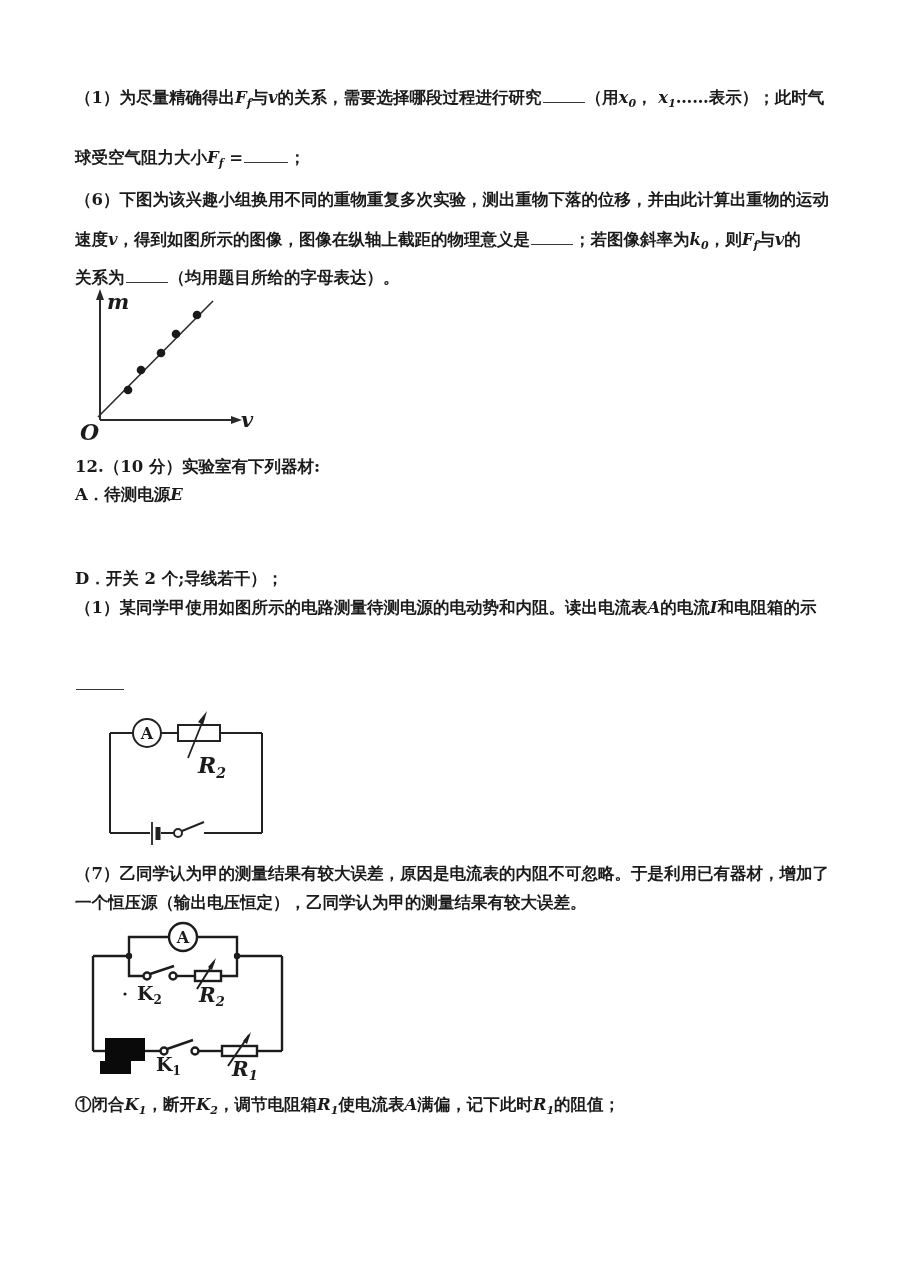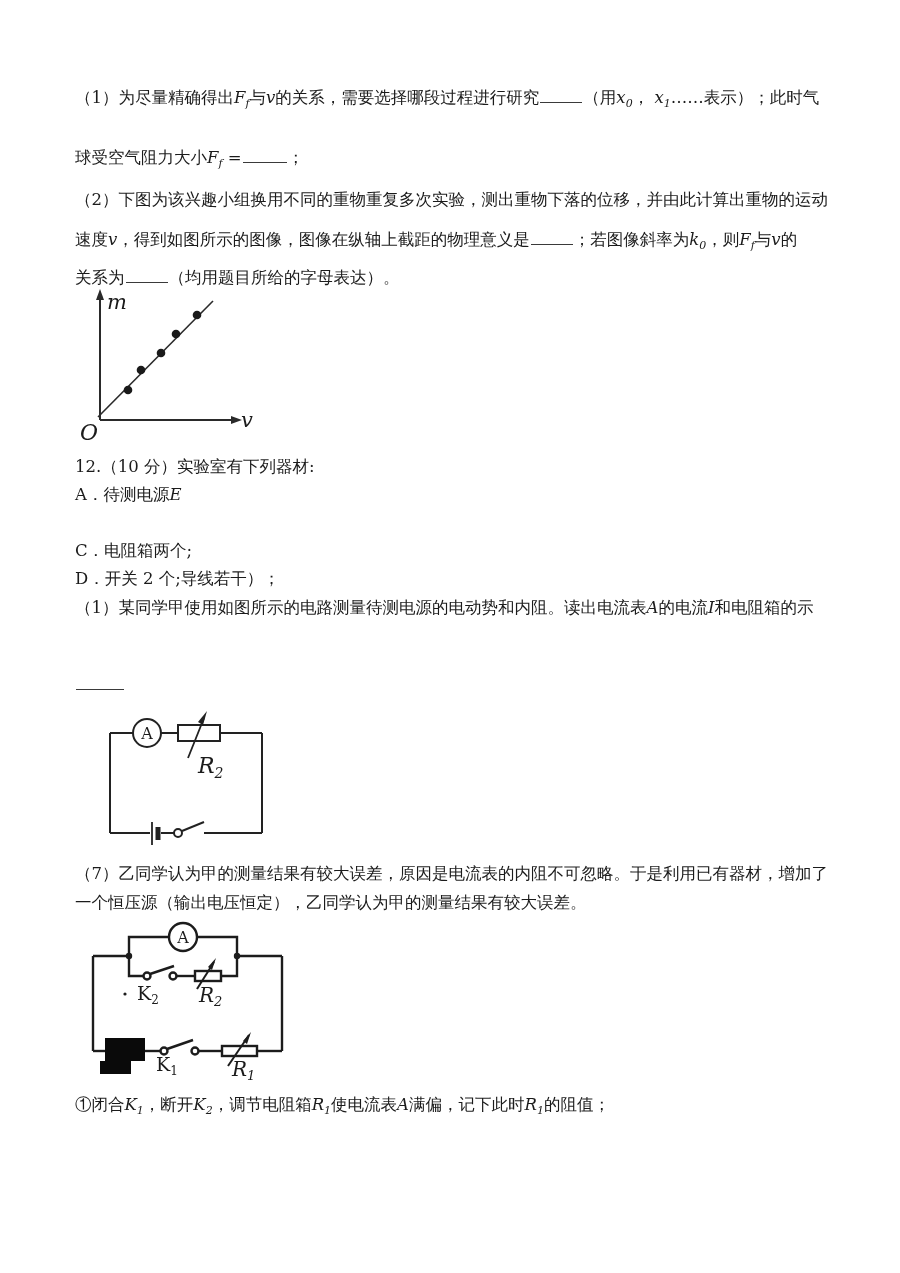--- a/index.html
+++ b/index.html
@@ -1,39 +1,39 @@
 <!DOCTYPE html>
 <html><head>
 <meta charset="utf-8">
 <style>
   html,body{margin:0;padding:0;background:#ffffff;}
   .page{
     position:relative;width:900px;height:1134px;background:#ffffff;
     font-family:"DejaVu Serif","Liberation Serif",serif;
-    color:#1b1b1b;font-size:16.5px;overflow:hidden;
+    color:#1b1b1b;font-size:16.5px;overflow:hidden;font-weight:bold;
   }
   .tline{position:absolute;left:75px;width:790px;white-space:nowrap;line-height:1.3;}
   .it{font-style:italic;}
   sub{font-size:11px;line-height:0;}
   .blank{display:inline-block;border-bottom:1.4px solid #3a3a3a;height:15px;vertical-align:baseline;margin:0 1px;}
   .frac{display:inline-block;vertical-align:middle;text-align:center;font-size:14.5px;line-height:1.05;margin:0 4px;position:relative;top:-2px;}
   .frac .num{display:block;padding:0 5px 1px 5px;border-bottom:1.3px solid #2a2a2a;}
   .frac .den{display:block;padding:1px 5px 0 5px;}
   svg{position:absolute;overflow:visible;}
   svg text{font-family:"DejaVu Serif","Liberation Serif",serif;fill:#1b1b1b;}
   .svg-it{font-style:italic;}
 </style>
 </head>
 <body>
 
 <div class="page">
 
   <div class="tline" style="top:87px">（1）为尽量精确得出<span class="it">F</span><sub class="it">f</sub>与<span class="it">v</span>的关系，需要选择哪段过程进行研究<span class="blank" style="width: 42px;"></span>（用<span class="it">x</span><sub class="it">0</sub>，  <span class="it">x</span><sub class="it">1</sub>……表示）；此时气</div>
   <div class="tline" style="top:147px">球受空气阻力大小<span class="it">F</span><sub class="it">f</sub> =<span class="blank" style="width: 44px;"></span>；</div>
-  <div class="tline" style="top:189px">（2）下图为该兴趣小组换用不同的重物重复多次实验，测出重物下落的位移，并由此计算出重物的运动</div>
+  <div class="tline" style="top:189px">（6）下图为该兴趣小组换用不同的重物重复多次实验，测出重物下落的位移，并由此计算出重物的运动</div>
   <div class="tline" style="top:229px">速度<span class="it">v</span>，得到如图所示的图像，图像在纵轴上截距的物理意义是<span class="blank" style="width: 42px;"></span>；若图像斜率为<span class="it">k</span><sub class="it">0</sub>，则<span class="it">F</span><sub class="it">f</sub>与<span class="it">v</span>的</div>
   <div class="tline" style="top:267px">关系为<span class="blank" style="width: 42px;"></span>（均用题目所给的字母表达）。</div>
 
   <svg style="left:70px;top:285px" width="200" height="160" viewBox="0 0 200 160">
     <g stroke="#2a2a2a" stroke-width="2" fill="none">
       <line x1="30" y1="135" x2="30" y2="12"></line>
       <line x1="30" y1="135" x2="164" y2="135"></line>
       <line x1="28" y1="132" x2="143" y2="16" stroke-width="1.6"></line>
     </g>
     <polygon points="30,4 26,15 34,15" fill="#2a2a2a"></polygon>
@@ -45,21 +45,20 @@
         <circle cx="106" cy="49" r="4.3" fill="#1a1a1a"></circle>
         <circle cx="127" cy="30" r="4.3" fill="#1a1a1a"></circle>
       </g>
     <text x="37" y="24" font-size="21" class="svg-it">m</text>
     <text x="171" y="142" font-size="21" class="svg-it">v</text>
     <text x="10" y="155" font-size="22" class="svg-it">O</text>
   </svg>
 
   <div class="tline" style="top:456px">12.（10 分）实验室有下列器材:</div>
   <div class="tline" style="top:484px">A．待测电源<span class="it">E</span></div>
-  <div class="tline" style="top:540px">C．电阻箱两个;</div>
   <div class="tline" style="top:568px">D．开关 2 个;导线若干）；</div>
 
   <div class="tline" style="top:597px">（1）某同学甲使用如图所示的电路测量待测电源的电动势和内阻。读出电流表<span class="it">A</span>的电流<span class="it">I</span>和电阻箱的示</div>
   <div class="tline" style="top:674px"><span class="blank" style="width: 48px;"></span></div>
 
   <svg style="left:100px;top:706px" width="175" height="150" viewBox="0 0 175 150">
     <g stroke="#222" stroke-width="2" fill="none">
       <line x1="10" y1="27" x2="10" y2="127"></line>
       <line x1="162" y1="27" x2="162" y2="127"></line>
       <line x1="10" y1="27" x2="33" y2="27"></line>

